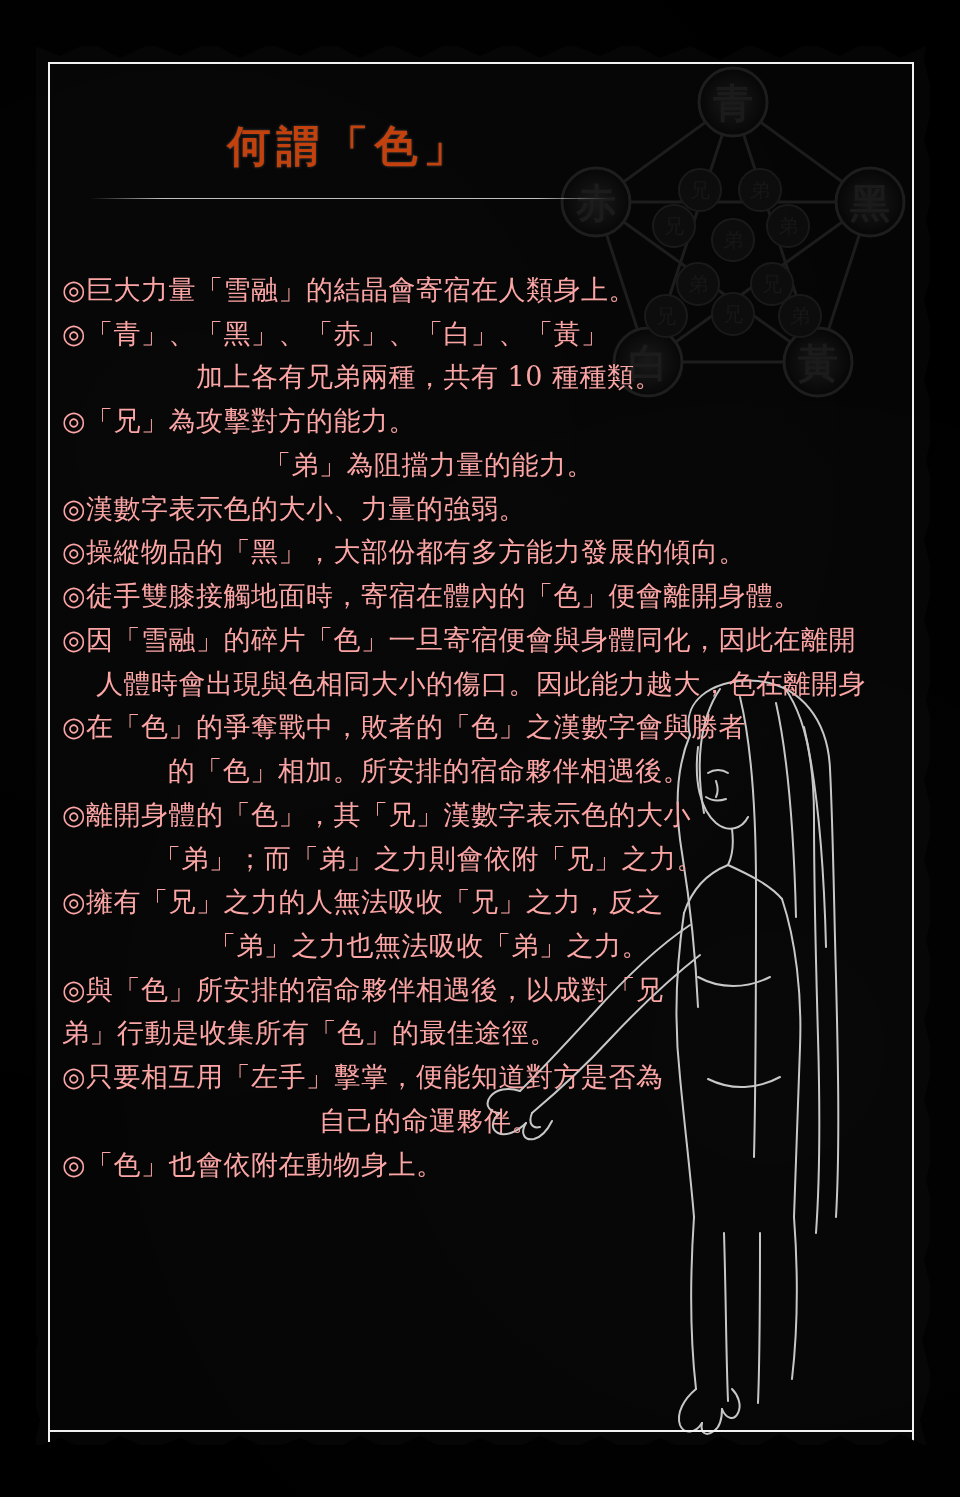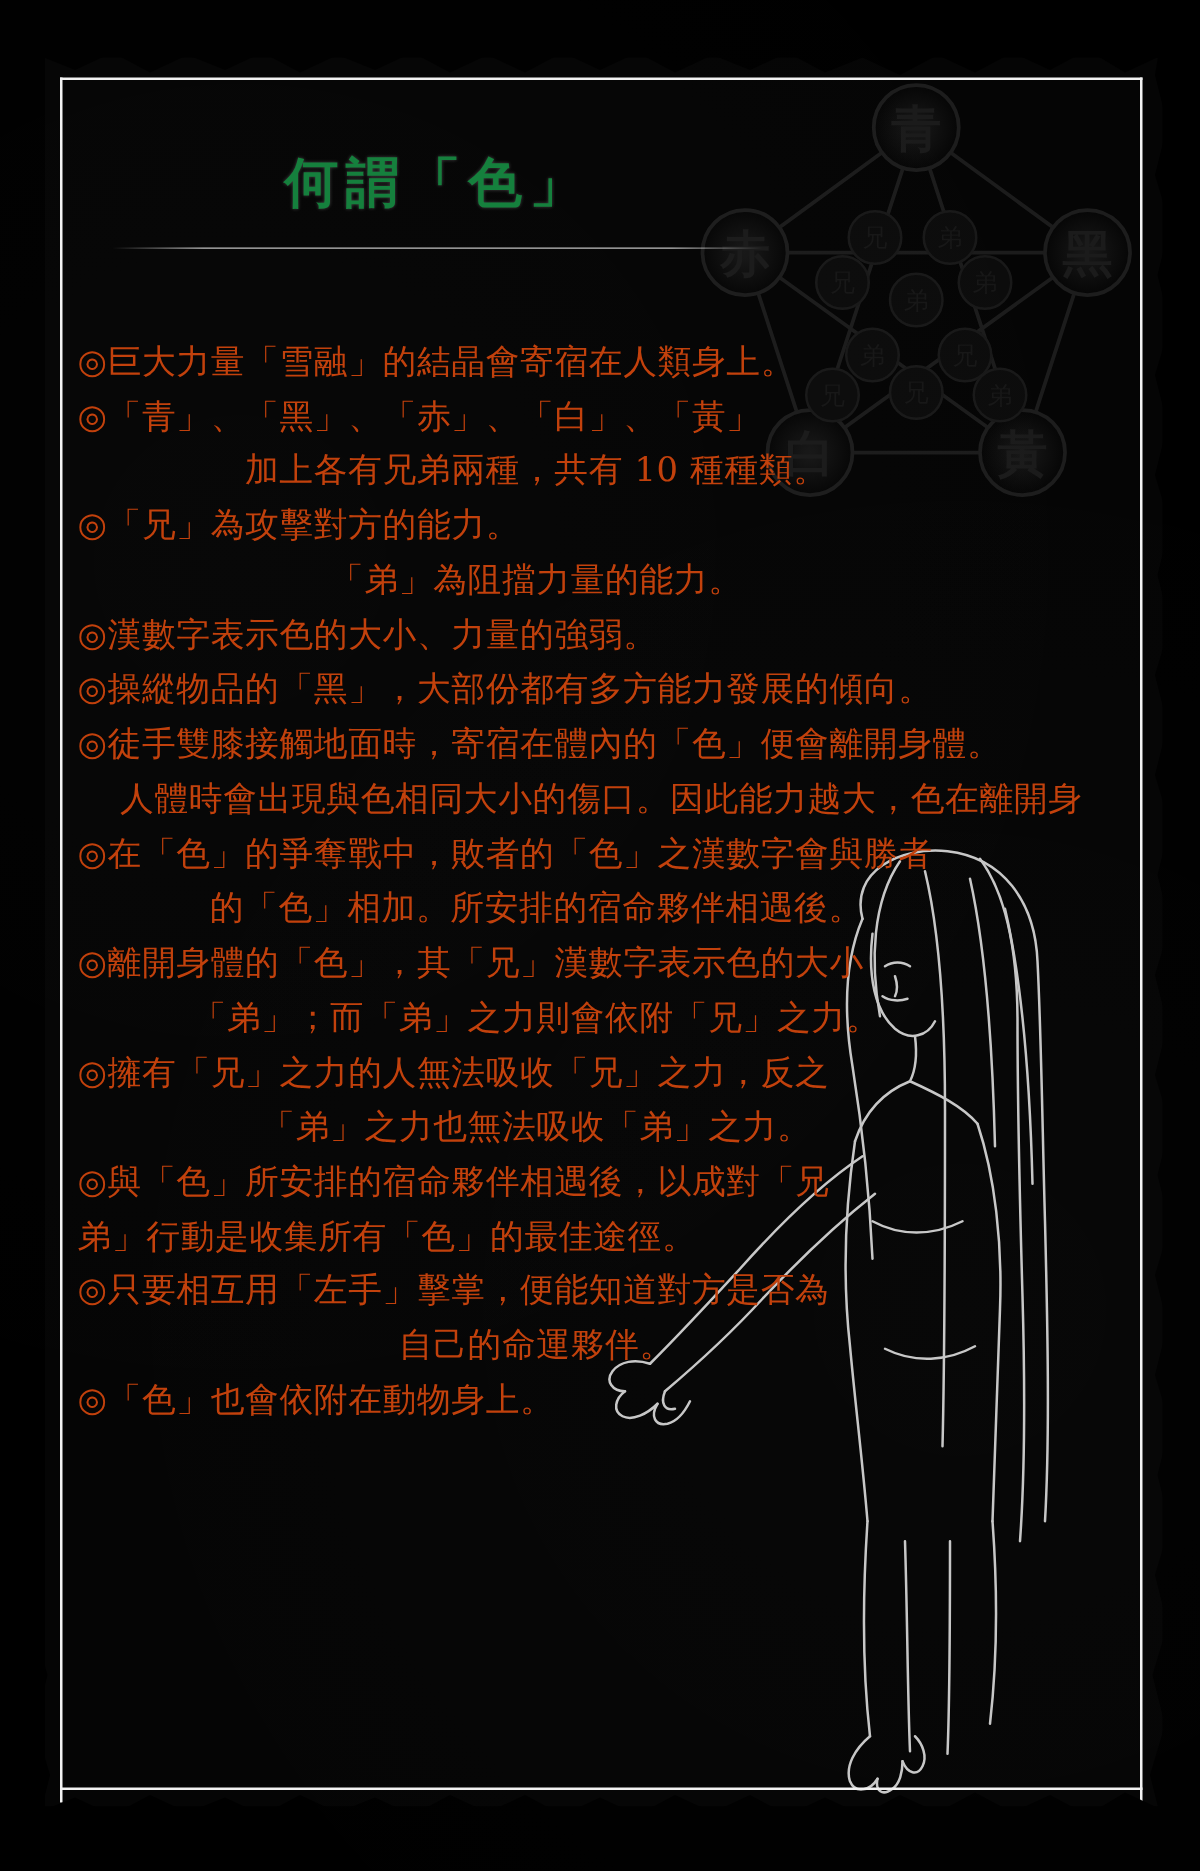--- a/index.html
+++ b/index.html
@@ -65,21 +65,21 @@
     position: absolute;
     left: 0; top: 118px;
     width: 700px;
     text-align: center;
     z-index: 10;
   }
   .title {
     font-size: 43px;
     font-weight: bold;
     letter-spacing: 6px;
-    color: #15803d;
+    color: #c2410c;
     font-family: "DejaVu Serif", "Liberation Serif", serif;
     text-shadow: 0 0 3px rgba(255,255,255,.25);
   }
   .title-rule {
     margin: 22px auto 0 auto;
     width: 520px;
     height: 1px;
     background: linear-gradient(to right, rgba(255,255,255,0) 0%, rgba(255,255,255,.75) 14%, rgba(255,255,255,.75) 86%, rgba(255,255,255,0) 100%);
   }
 
@@ -99,21 +99,21 @@
   .body-text {
     position: absolute;
     left: 62px;
     top: 268px;
     width: 700px;
     z-index: 10;
   }
   .line {
     font-size: 27px;
     line-height: 1.62;
-    color: #c2410c;
+    color: #fca5a5;
     letter-spacing: .5px;
     white-space: pre;
     font-family: "DejaVu Serif", "Liberation Serif", serif;
   }
   .line.indent { padding-left: 34px; text-align: center; }
 
   
   .figure {
     position: absolute;
     right: 46px;
@@ -261,20 +261,21 @@
 
   <div class="body-text">
     <div class="line">◎巨大力量「雪融」的結晶會寄宿在人類身上。</div>
     <div class="line">◎「青」、「黑」、「赤」、「白」、「黃」</div>
     <div class="line indent">加上各有兄弟兩種，共有 10 種種類。</div>
     <div class="line">◎「兄」為攻擊對方的能力。</div>
     <div class="line indent">「弟」為阻擋力量的能力。</div>
     <div class="line">◎漢數字表示色的大小、力量的強弱。</div>
     <div class="line">◎操縱物品的「黑」，大部份都有多方能力發展的傾向。</div>
     <div class="line">◎徒手雙膝接觸地面時，寄宿在體內的「色」便會離開身體。</div>
+    <div class="line">◎因「雪融」的碎片「色」一旦寄宿便會與身體同化，因此在離開</div>
     <div class="line indent">人體時會出現與色相同大小的傷口。因此能力越大，色在離開身</div>
     <div class="line">◎在「色」的爭奪戰中，敗者的「色」之漢數字會與勝者</div>
     <div class="line indent">的「色」相加。所安排的宿命夥伴相遇後。</div>
     <div class="line">◎離開身體的「色」，其「兄」漢數字表示色的大小</div>
     <div class="line indent">「弟」；而「弟」之力則會依附「兄」之力。</div>
     <div class="line">◎擁有「兄」之力的人無法吸收「兄」之力，反之</div>
     <div class="line indent">「弟」之力也無法吸收「弟」之力。</div>
     <div class="line">◎與「色」所安排的宿命夥伴相遇後，以成對「兄</div>
     <div class="line">弟」行動是收集所有「色」的最佳途徑。</div>
     <div class="line">◎只要相互用「左手」擊掌，便能知道對方是否為</div>

